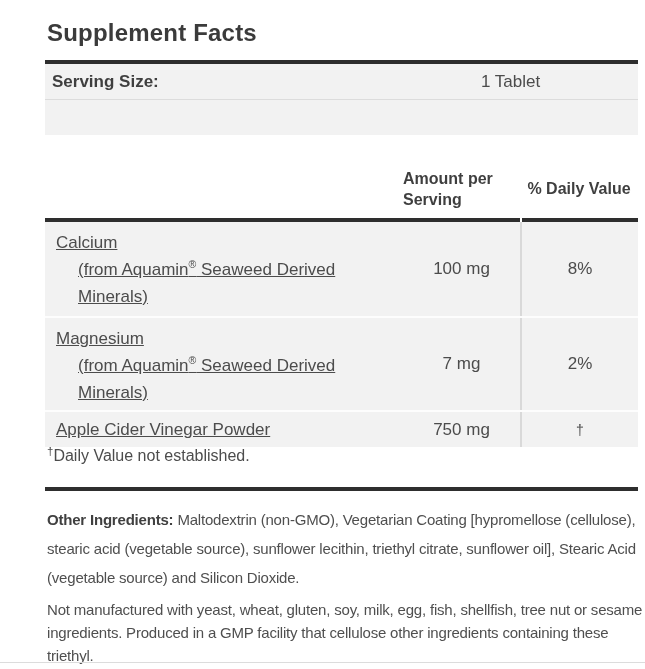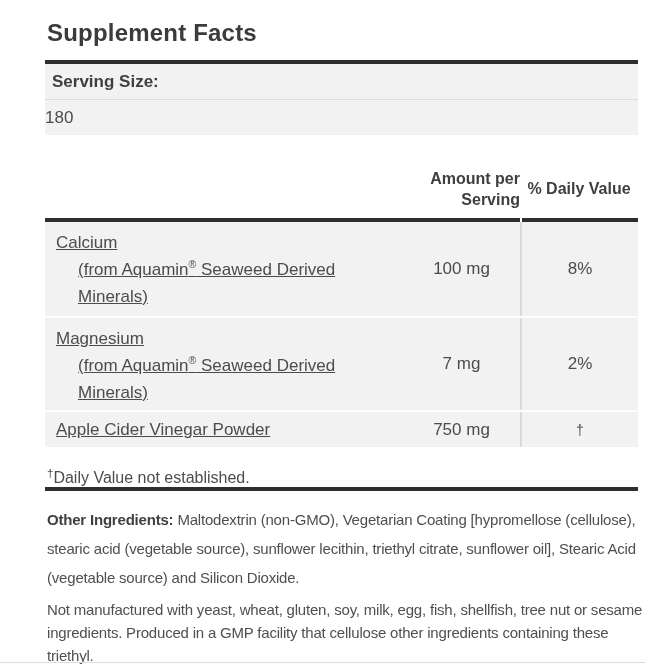--- a/index.html
+++ b/index.html
@@ -28,65 +28,65 @@
     display:grid;grid-template-columns:436px 1fr;align-items:center;
     font-size:17px;color:var(--body-text);
   }
   .serving-row .s-label{font-weight:bold;color:#3f3f3f;padding-left:7px;}
   .serving-sep{height:1px;background:var(--separator);}
   .gap1{height:24px;background:#fff;}
   .col-headers{
     height:59px;display:grid;grid-template-columns:358px 117px 118px;
     align-items:center;color:#3f3f3f;
   }
-  .col-headers .amt{grid-column:2;text-align:right;font-weight:bold;font-size:16px;line-height:21px;}
+  .col-headers .amt{grid-column:2;text-align:left;font-weight:bold;font-size:16px;line-height:21px;}
   .col-headers .dv{grid-column:3;text-align:center;font-weight:bold;font-size:16px;white-space:nowrap;}
   .n-row{
     background:var(--row-bg);
     display:grid;grid-template-columns:358px 117px 118px;
     font-size:17px;color:var(--body-text);
   }
   .n-row.tall{height:94px;}
   .n-row.tall2{height:92px;}
   .n-row.short{height:35px;}
   .n-sep{height:2px;background:#fdfdfd;}
   .n-name{padding:7px 0 0 11px;line-height:27px;text-decoration:underline;}
   .n-sub{margin-left:22px;}
   .short .n-name{padding-top:0;display:flex;align-items:center;}
   .n-amt{display:flex;align-items:center;justify-content:center;}
   .n-dv{display:flex;align-items:center;justify-content:center;border-left:2px solid var(--divider);}
   .dagger-cell{font-size:14px;}
   sup.reg{font-size:62%;vertical-align:super;line-height:0;}
   sup.dag{font-size:72%;vertical-align:super;line-height:0;}
   .footnote{
-    height:40px;display:flex;align-items:flex-end;background:#fff;
+    height:40px;display:flex;align-items:flex-start;background:#fff;
     font-size:16px;color:var(--body-text);padding-left:2px;
   }
   .para{color:var(--paragraph-text);font-size:15px;letter-spacing:-0.2px;padding-left:2px;}
   .para .pline{white-space:nowrap;}
   .para1{margin-top:14px;line-height:29px;}
   .para2{margin-top:6px;line-height:23px;}
   .para b{color:#404040;}
   .bottom-line{position:absolute;left:0;top:662px;width:645px;height:1px;background:var(--separator);}
 </style>
 </head>
 <body>
 
 <div class="panel">
 
   <div class="title">Supplement Facts</div>
 
   <div class="rule"></div>
 
   <div class="serving-row">
     <span class="s-label">Serving Size:</span>
+    <span class="s-value">1 Tablet</span>
   </div>
   <div class="serving-sep"></div>
   <div class="serving-row">
-    <span class="s-value">180</span>
   </div>
 
   <div class="gap1"></div>
 
   <div class="col-headers">
     <div class="amt">
       <div>Amount per</div>
       <div>Serving</div>
     </div>
     <div class="dv">% Daily Value</div>

